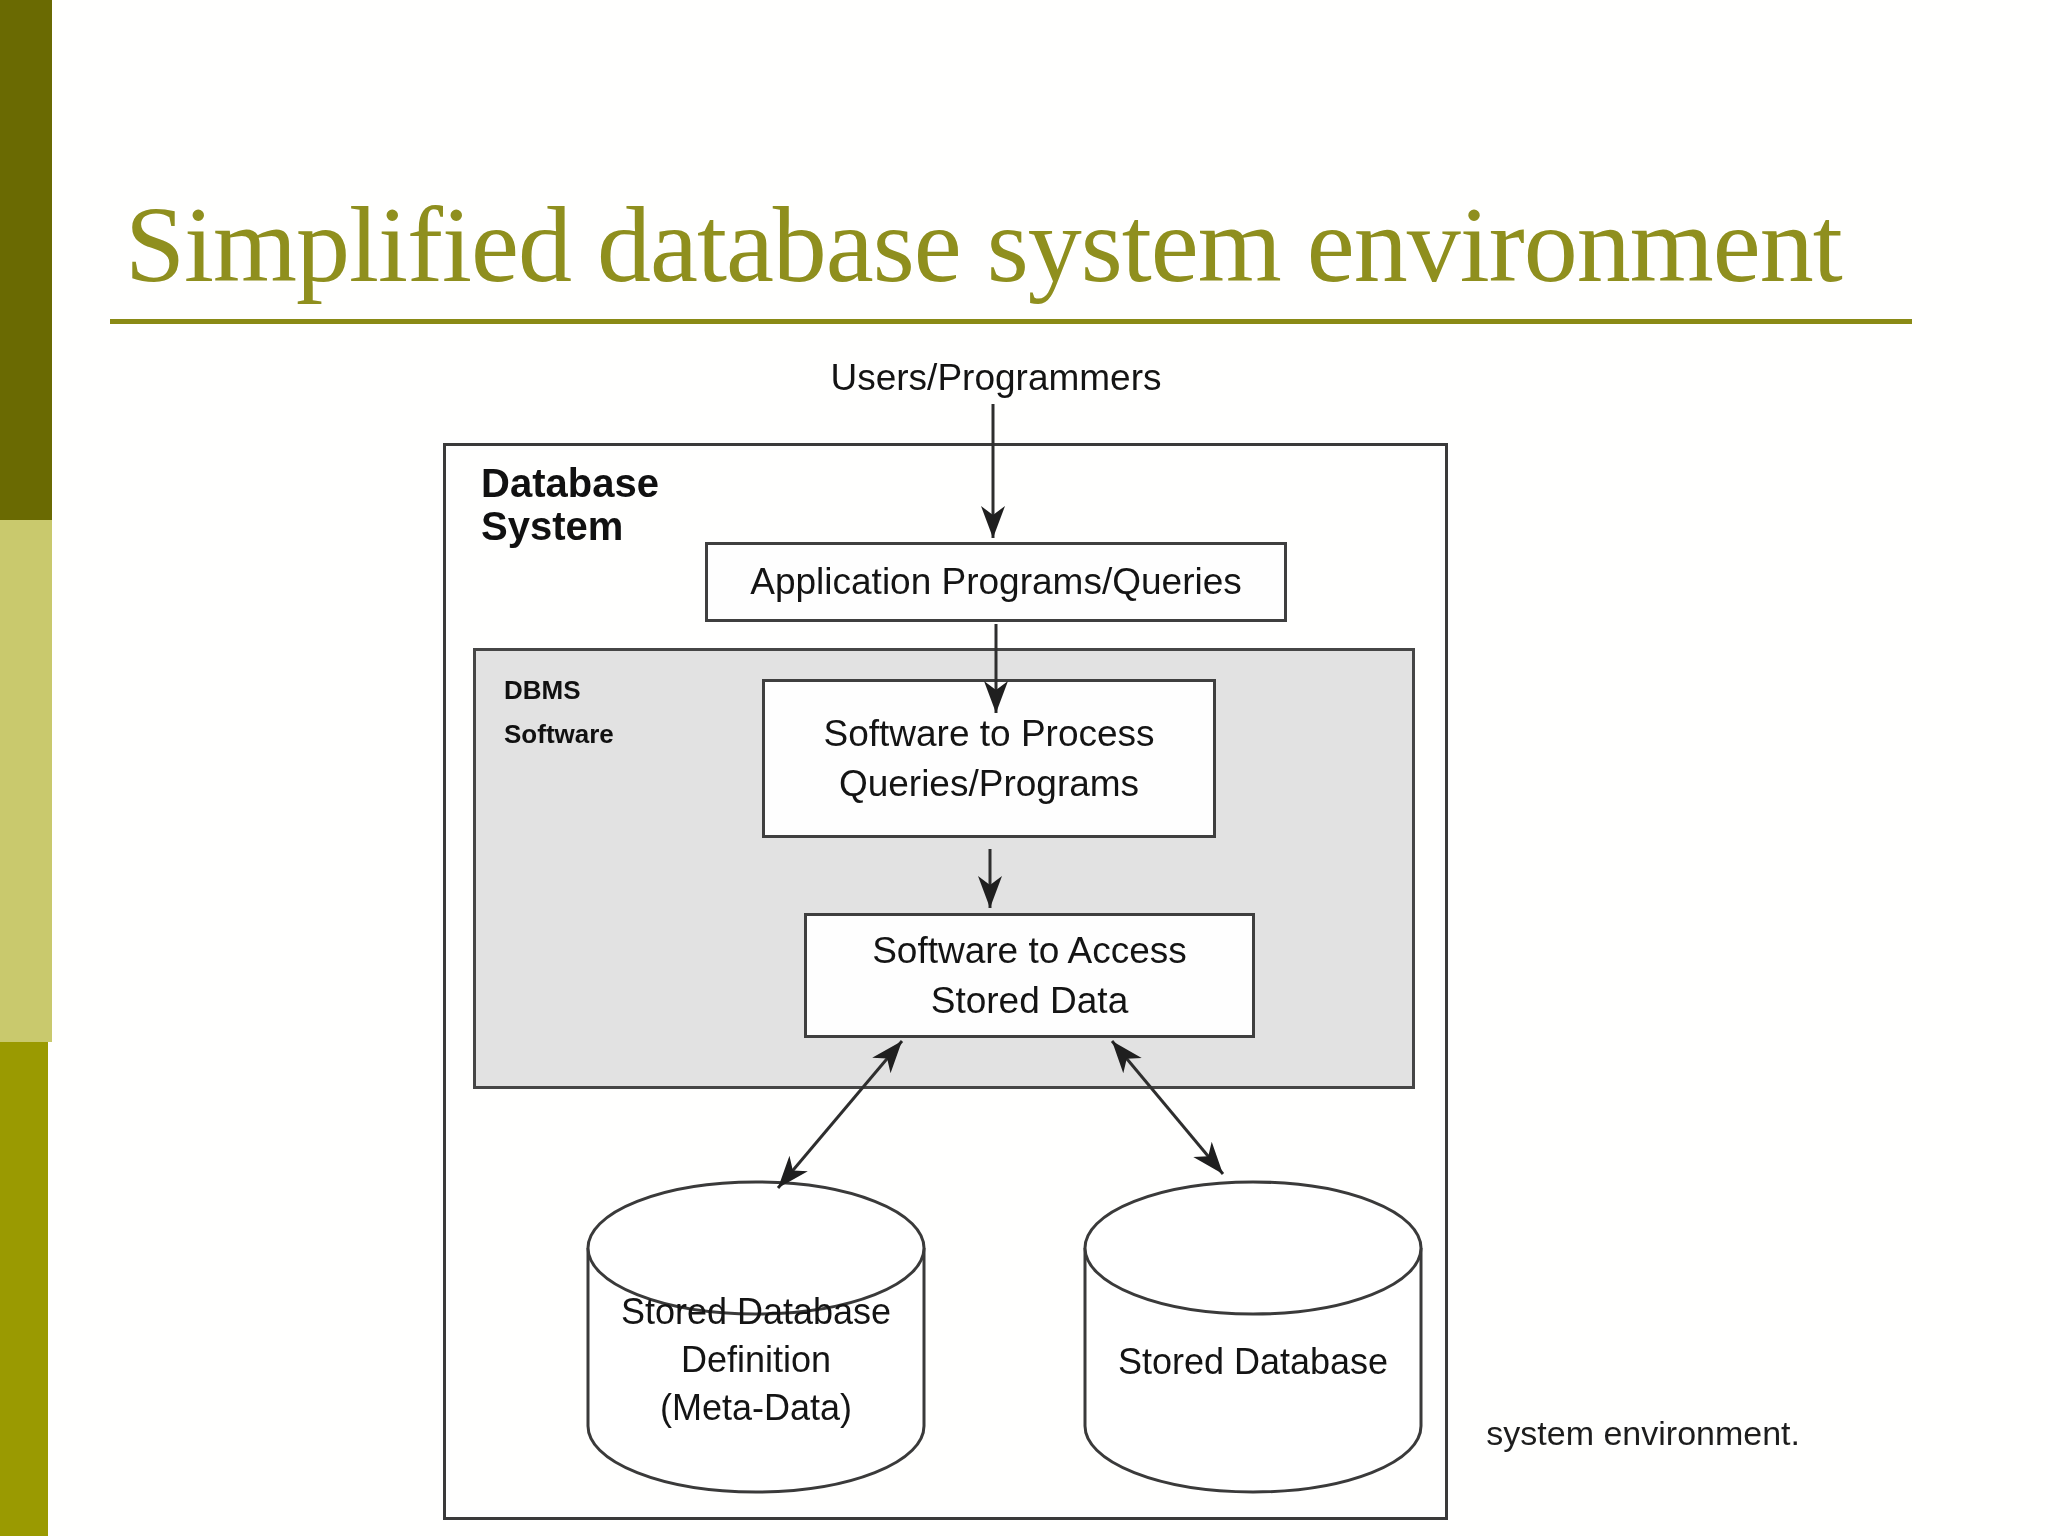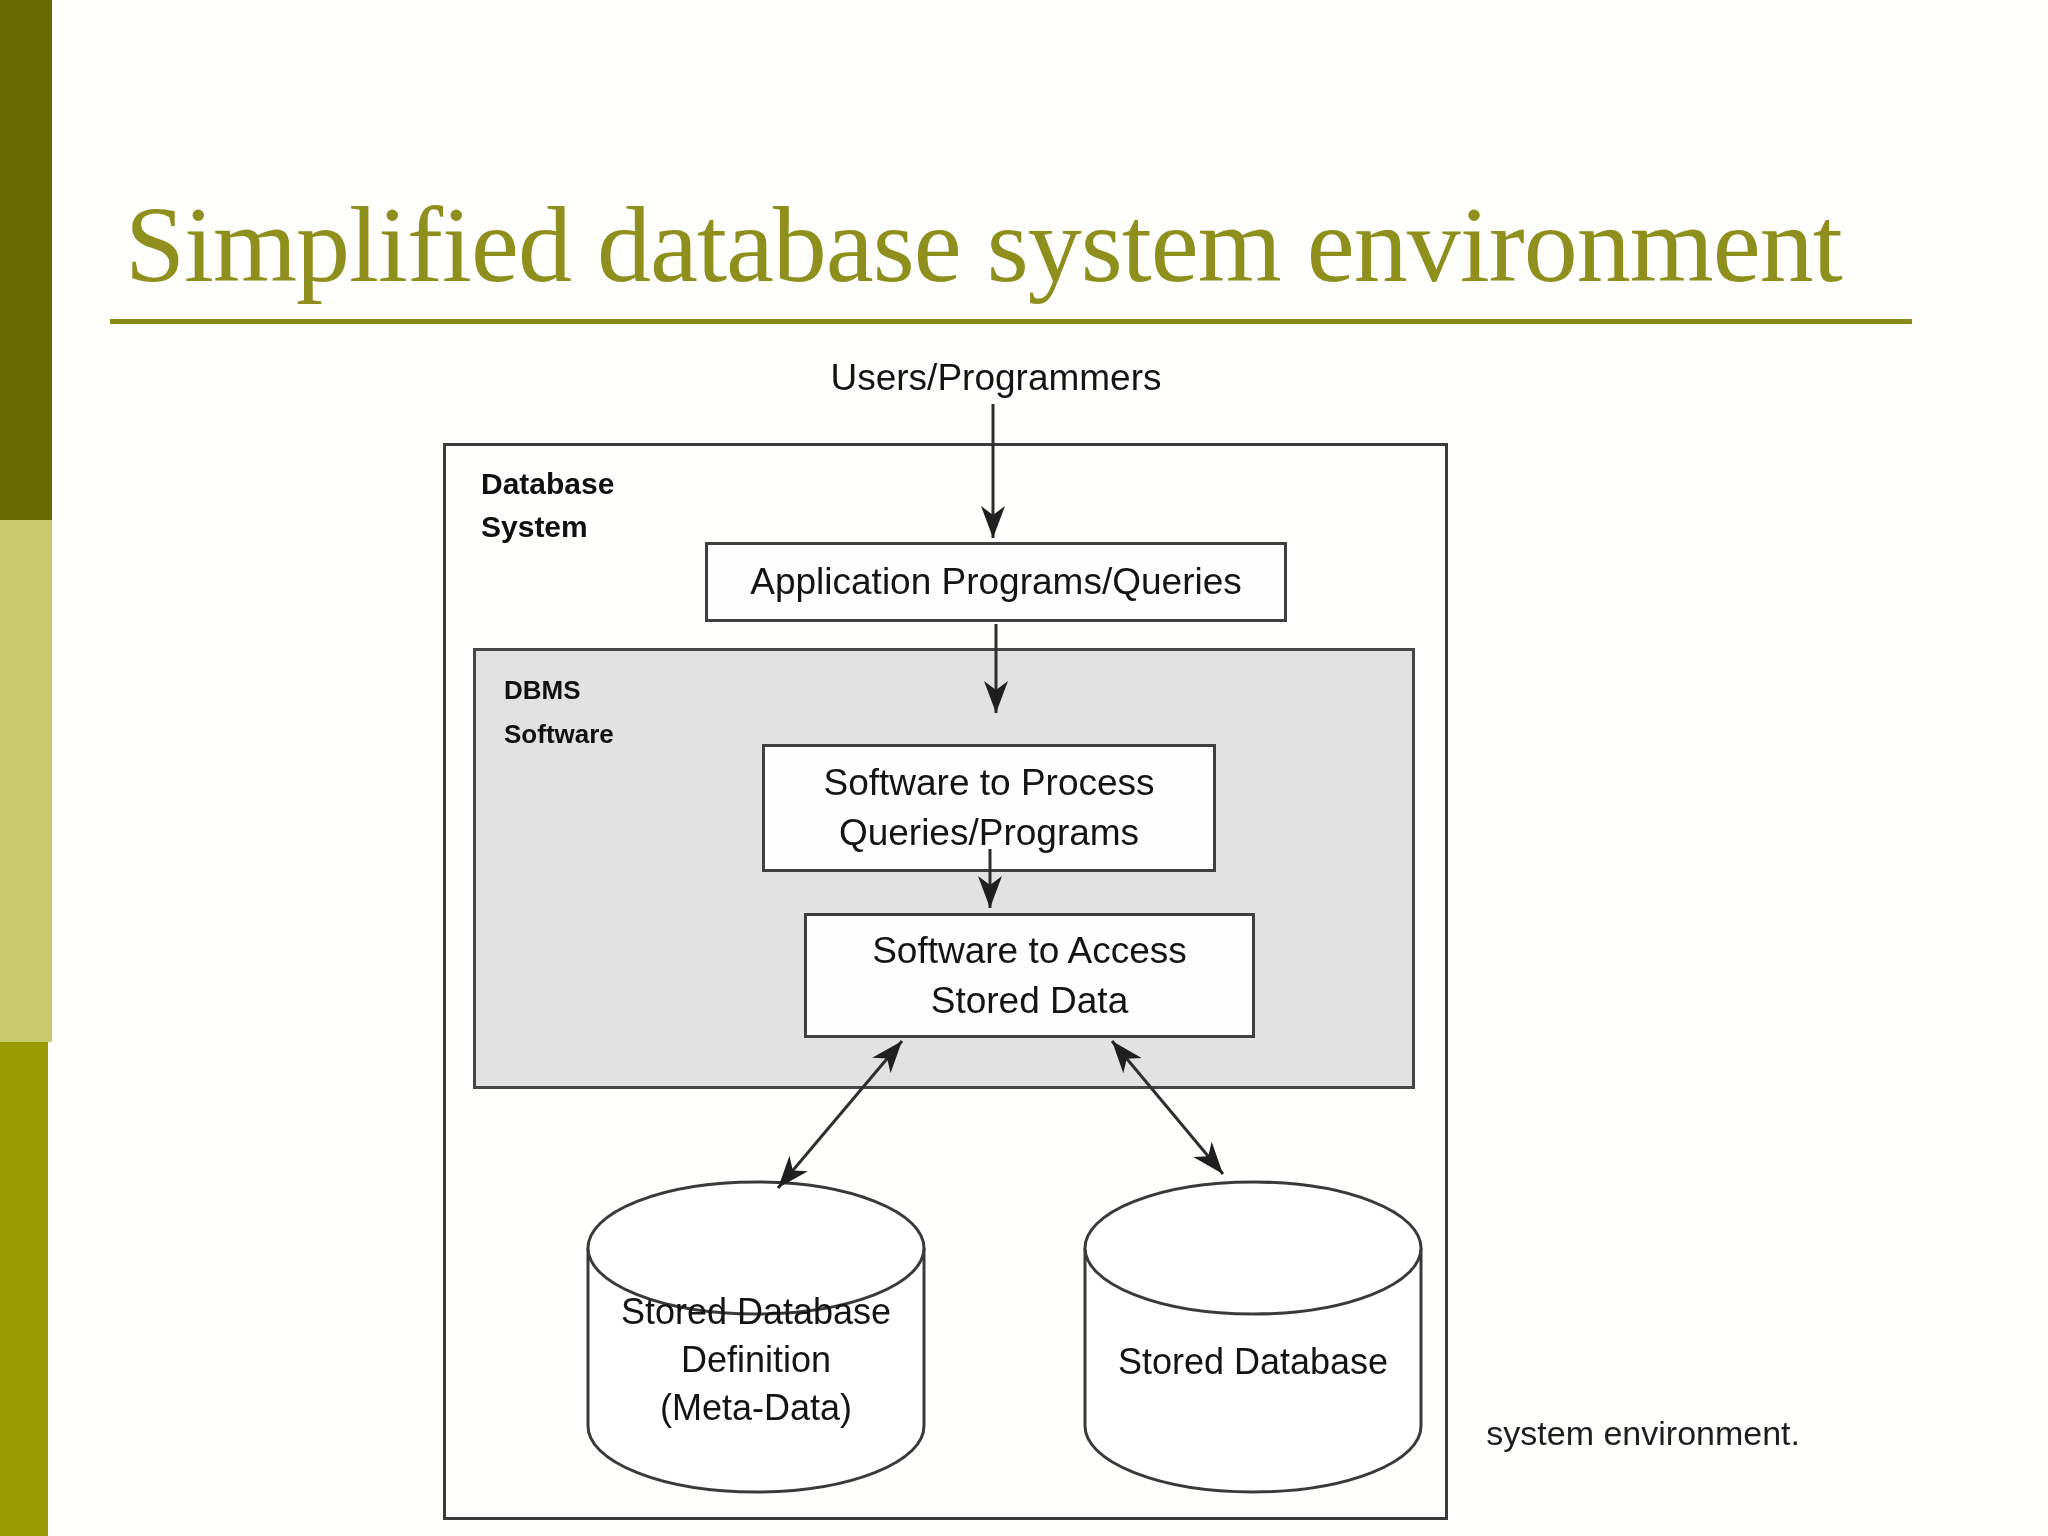--- a/index.html
+++ b/index.html
@@ -20,27 +20,27 @@
 
   
   .outer-box{position:absolute;left:443px;top:443px;width:1005px;height:1077px;
              border:3px solid #3a3a3a;background:transparent;box-sizing:border-box;}
   .gray-box{position:absolute;left:473px;top:648px;width:942px;height:441px;
             border:3px solid #464646;background:#e2e2e2;box-sizing:border-box;}
   .white-box{position:absolute;display:flex;align-items:center;justify-content:center;
              border:3px solid #3f3f3f;background:#fefefe;box-sizing:border-box;
              font-size:37px;line-height:50px;text-align:center;white-space:pre-line;color:#141414;}
   .box-app{left:705px;top:542px;width:582px;height:80px;}
-  .box-process{left:762px;top:744px;width:454px;height:128px;}
+  .box-process{left:762px;top:679px;width:454px;height:159px;}
   .box-access{left:804px;top:913px;width:451px;height:125px;}
 
   
   .lbl{position:absolute;white-space:pre-line;color:#141414;}
   .lbl-users{left:796px;top:356px;width:400px;font-size:37px;line-height:44px;text-align:center;}
-  .lbl-dbsys{left:481px;top:462px;font-size:30px;line-height:43px;font-weight:bold;color:#111;}
+  .lbl-dbsys{left:481px;top:462px;font-size:40px;line-height:43px;font-weight:bold;color:#111;}
   .lbl-dbms{left:504px;top:668px;font-size:26px;line-height:44px;font-weight:bold;color:#111;}
   .lbl-cyl-left{left:586px;top:1288px;width:340px;font-size:36px;line-height:48px;text-align:center;}
   .lbl-cyl-right{left:1083px;top:1338px;width:340px;font-size:36px;line-height:48px;text-align:center;}
 
   
   .overlay{position:absolute;left:0;top:0;width:2048px;height:1536px;pointer-events:none;}
 
   
   .caption{position:absolute;left:1400px;top:1410px;width:400px;text-align:right;
            font-size:34px;line-height:47px;color:#1d1d1d;}

